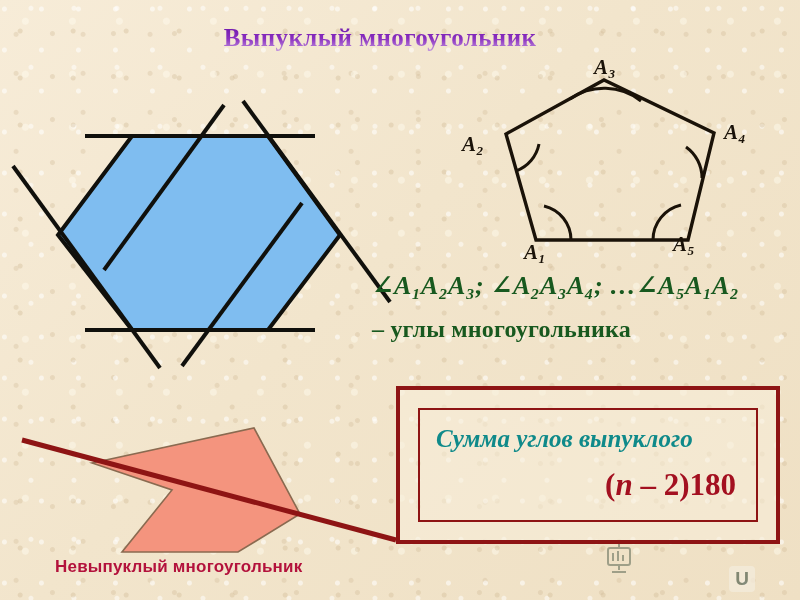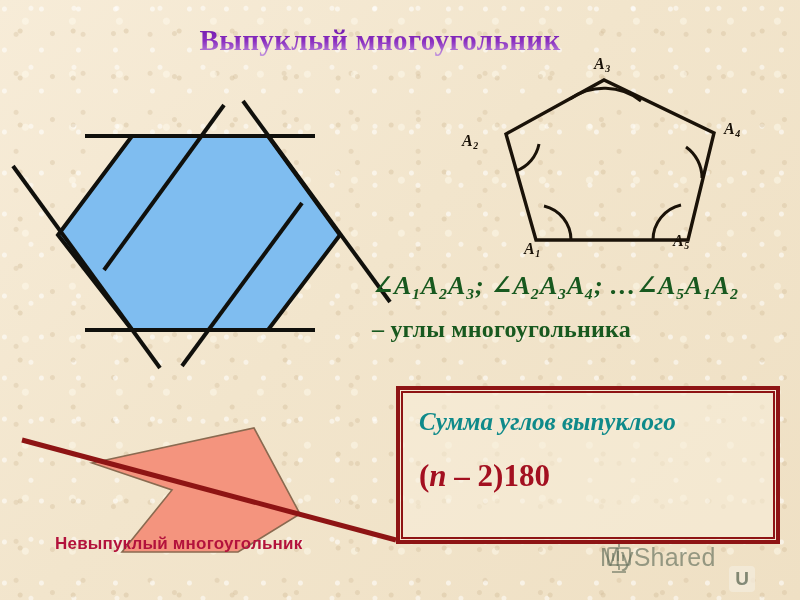--- a/index.html
+++ b/index.html
@@ -36,37 +36,37 @@
 
   
   #title {
     position: absolute;
     left: 0;
     top: 24px;
     width: 760px;
     text-align: center;
     font-family: "Liberation Serif", "DejaVu Serif", serif;
     font-weight: bold;
-    font-size: 29px;
+    font-size: 25px;
     letter-spacing: 0.4px;
     color: #7a1fa2;
     background: linear-gradient(180deg, #6a14a8 0%, #8a2fc0 52%, #c79ee0 100%);
     -webkit-background-clip: text;
     background-clip: text;
     -webkit-text-fill-color: transparent;
     white-space: nowrap;
   }
 
   
   .vlabel {
     position: absolute;
     font-family: "Liberation Serif", "DejaVu Serif", serif;
     font-style: italic;
     font-weight: bold;
-    font-size: 16px;
+    font-size: 21px;
     color: #1a1208;
     white-space: nowrap;
   }
   .vlabel sub {
     font-size: 0.62em;
     font-style: italic;
     vertical-align: -0.28em;
     margin-left: 0.5px;
   }
 
@@ -92,61 +92,61 @@
     font-size: 24px;
     color: #18591f;
     white-space: nowrap;
     letter-spacing: 0.2px;
   }
 
   
   #nonconvex-caption {
     position: absolute;
     left: 55px;
-    top: 534px;
+    top: 557px;
     font-family: "Liberation Sans", "DejaVu Sans", sans-serif;
     font-weight: bold;
     font-size: 17px;
     color: #b3123c;
     white-space: nowrap;
     letter-spacing: 0.2px;
     text-align: right;
   }
 
   
   #formula-box {
     position: absolute;
     left: 396px;
     top: 386px;
     width: 384px;
     height: 158px;
     box-sizing: border-box;
     border: 4px solid #8e1414;
     background: rgba(247,238,219,0.55);
-    padding: 1px;
+    padding: 18px;
   }
   #formula-inner {
     width: 100%;
     height: 100%;
     box-sizing: border-box;
     border: 2px solid #8e1414;
     padding: 11px 0 0 16px;
   }
   .formula-line {
     font-family: "Liberation Serif", "DejaVu Serif", serif;
     font-style: italic;
     font-weight: bold;
     font-size: 25px;
     color: #0f8a8a;
     line-height: 1.42;
     white-space: nowrap;
   }
   #formula-result {
-    margin-top: 18px;
-    text-align: left;
+    margin-top: 10px;
+    text-align: right;
     padding-right: 20px;
     font-family: "Liberation Serif", "DejaVu Serif", serif;
     font-weight: bold;
     font-size: 31px;
     color: #a31020;
     white-space: nowrap;
   }
   #formula-result .ital { font-style: italic; }
 
   
@@ -256,18 +256,15 @@
     <div id="formula-inner">
       <div class="formula-line">Сумма углов выпуклого</div>
       <div id="formula-result">
         <span>(</span><span class="ital">n</span><span> – 2)180</span>
       </div>
     </div>
   </div>
 
   <div id="nonconvex-caption">Невыпуклый многоугольник</div>
 
-  <div id="watermark">
-    <span id="watermark-text">MyShared</span>
-  </div>
   <div id="watermark-badge">U</div>
 
 </div>
 
 </body></html>

